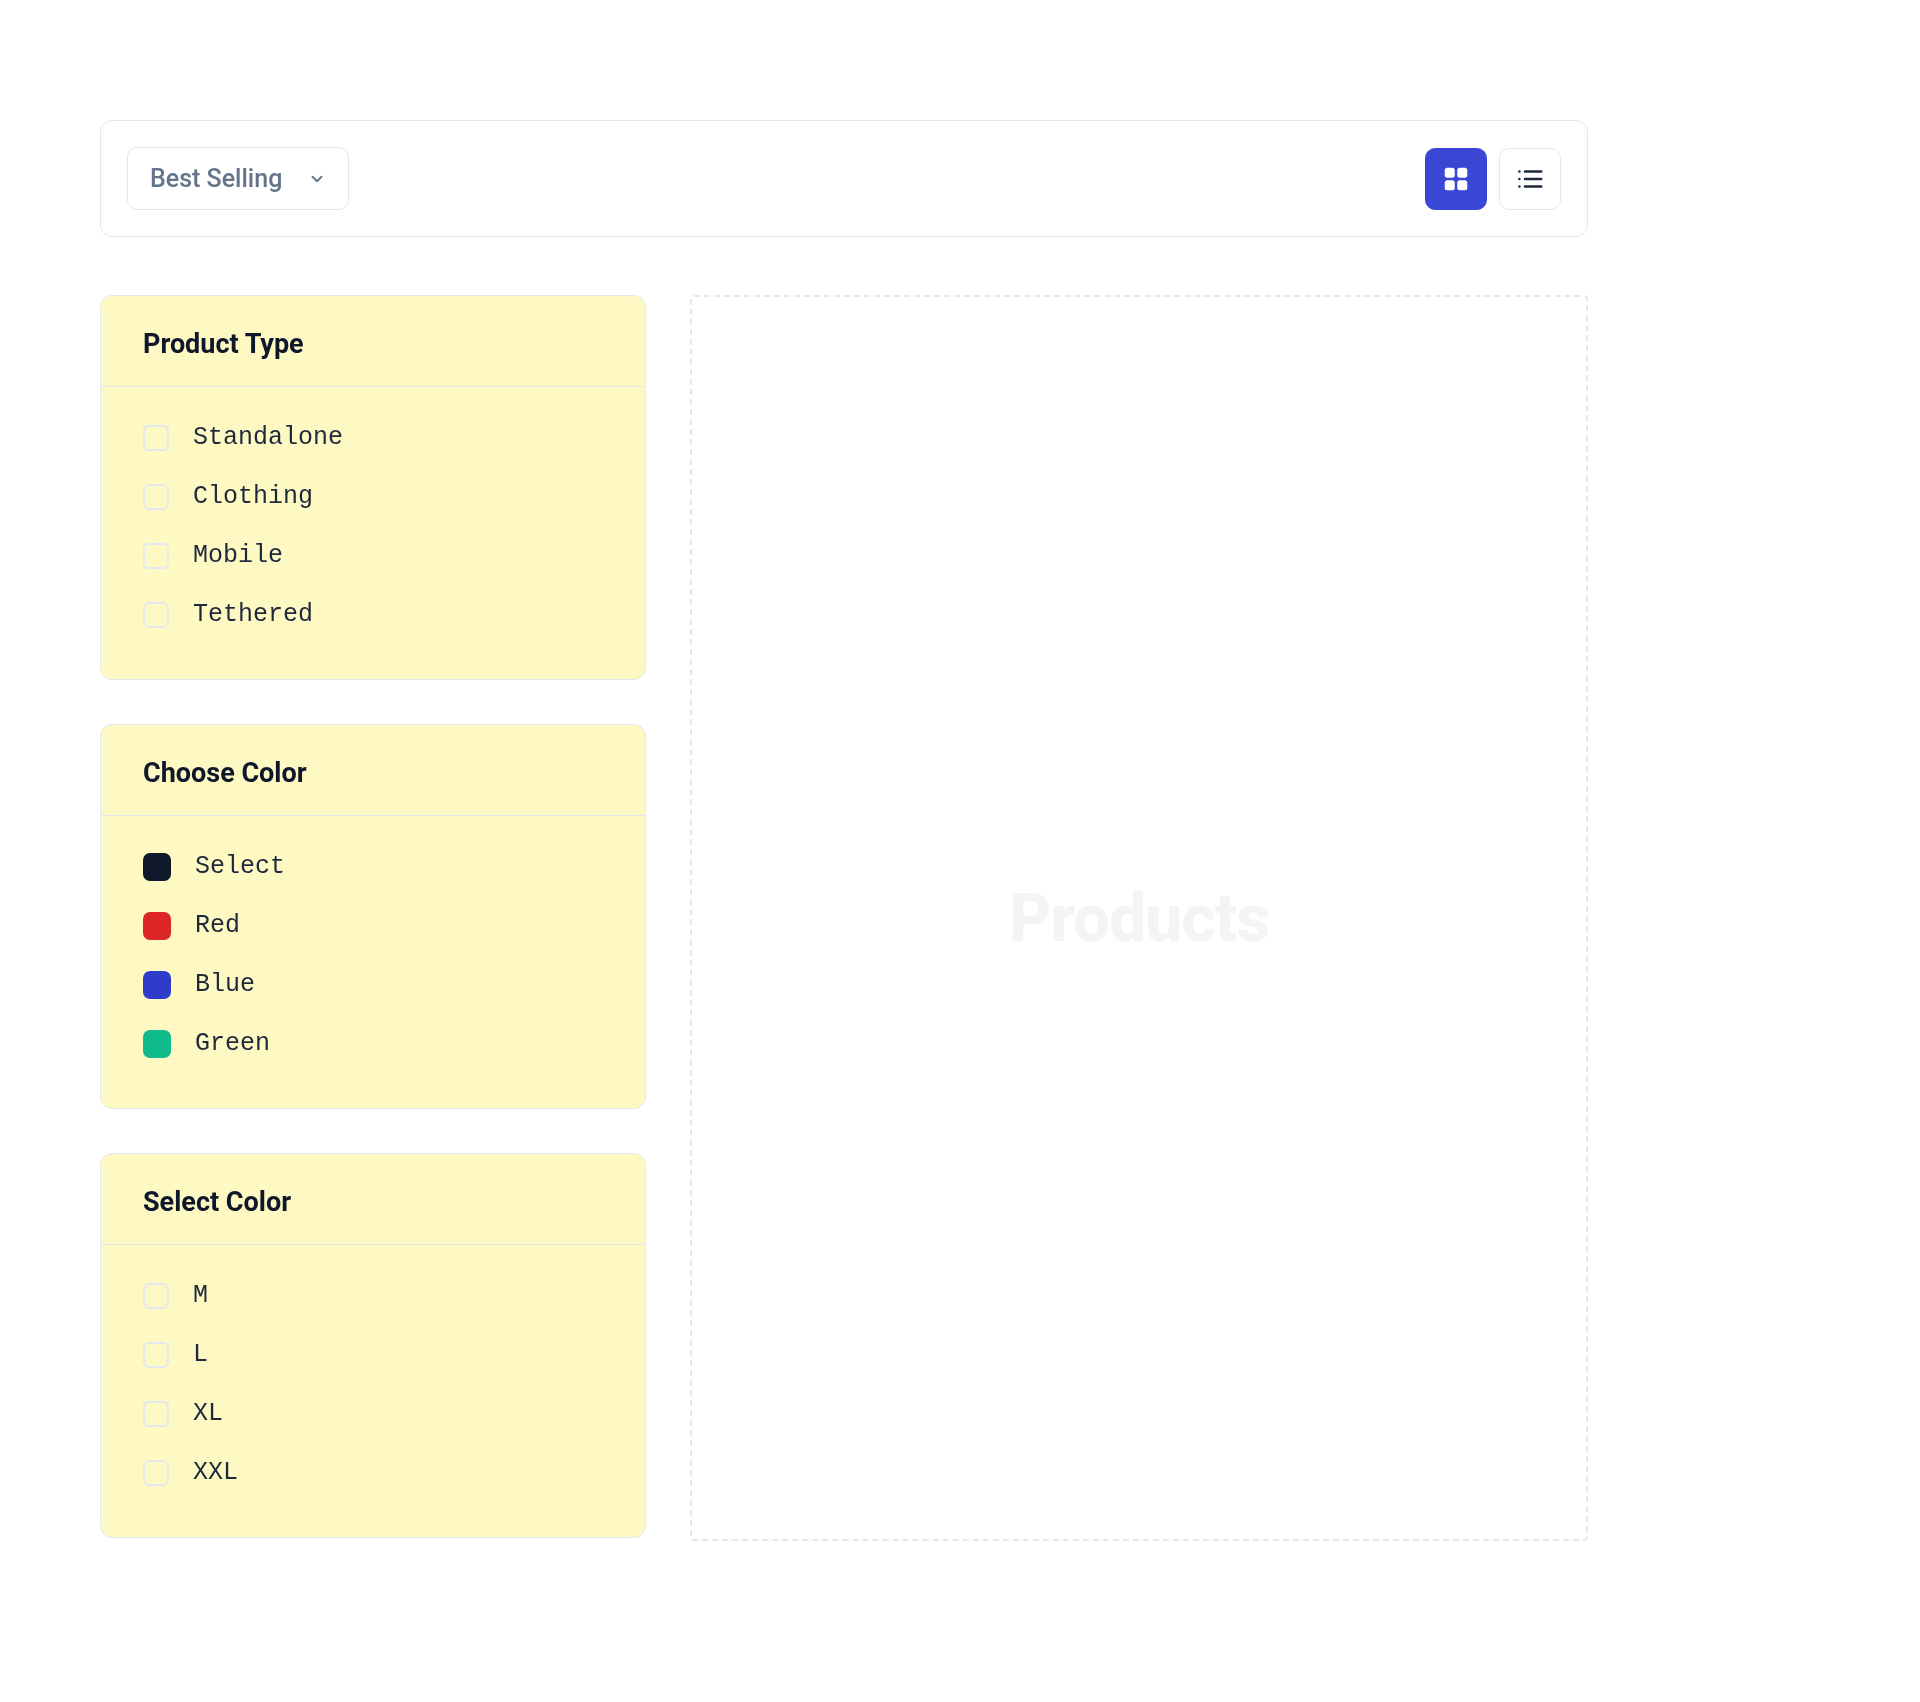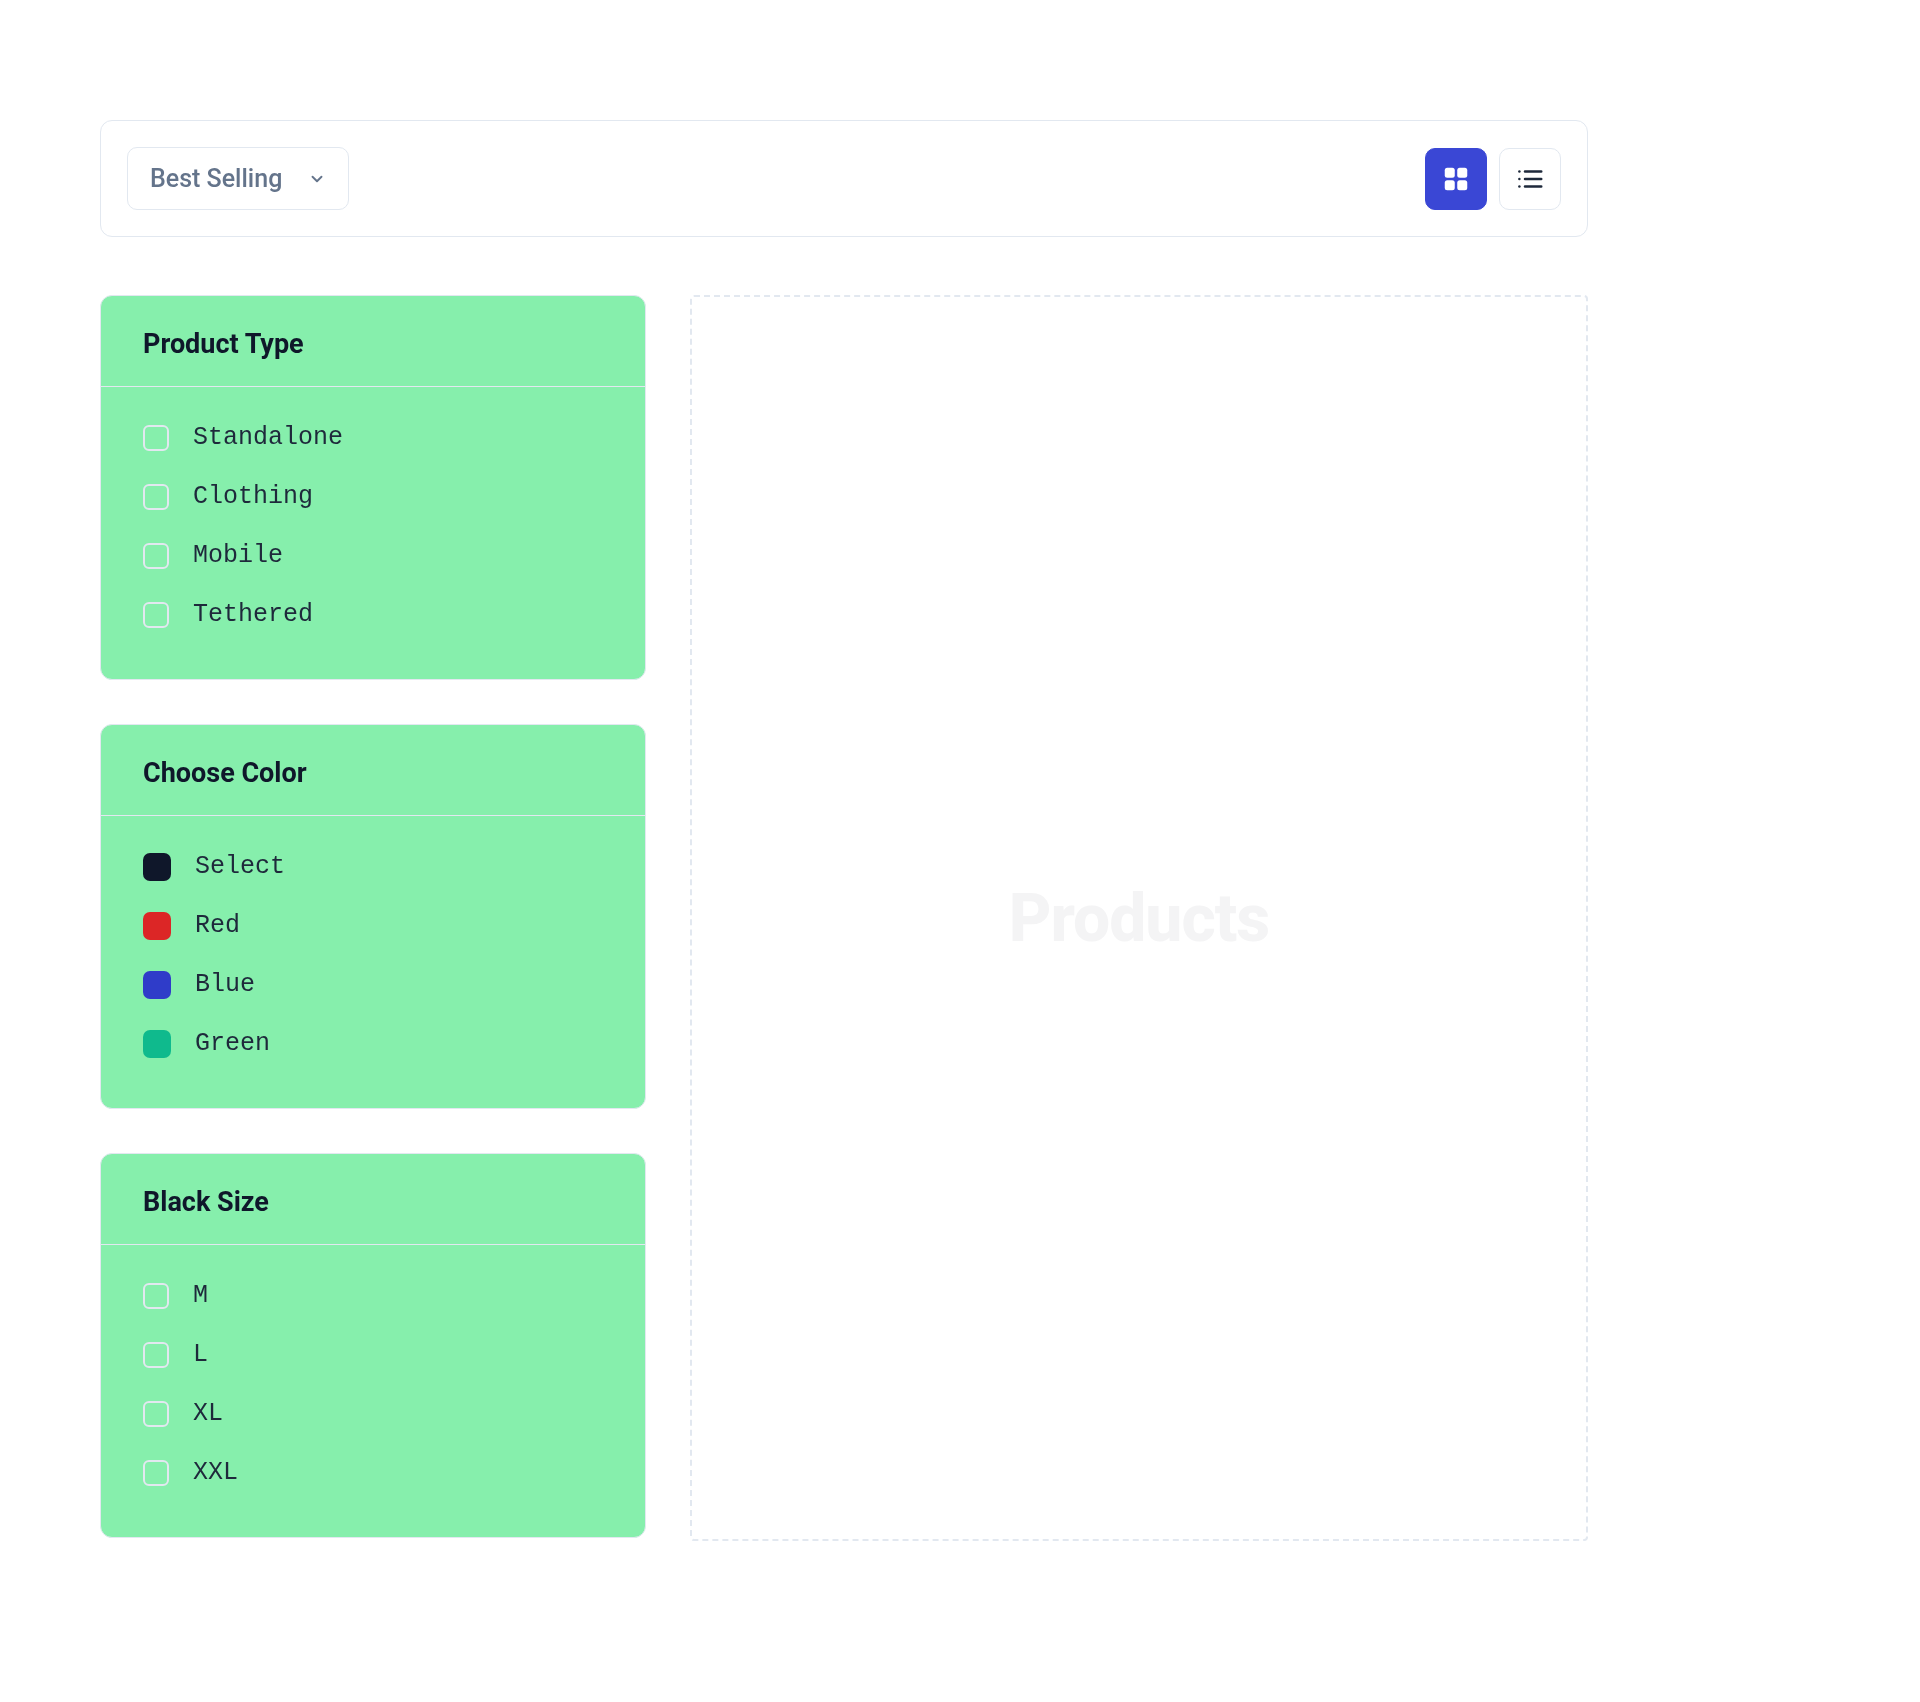--- a/index.html
+++ b/index.html
@@ -77,21 +77,21 @@
     .sidebar {
       width: 546px;
       flex-shrink: 0;
       display: flex;
       flex-direction: column;
       gap: 44px;
     }
     .filter-card {
       border: 1px solid #e2e8f0;
       border-radius: 12px;
-      background: #86efac;
+      background: #fef9c3;
     }
     .filter-header {
       padding: 32px 42px 26px 42px;
       border-bottom: 1px solid #e2e8f0;
     }
     .filter-title {
       font-size: 27px;
       font-weight: 700;
       color: #0f172a;
     }
@@ -221,21 +221,21 @@
           </div>
           <div class="filter-item">
             <div class="color-swatch" style="background:#0fba8d"></div>
             <span class="filter-label">Green</span>
           </div>
         </div>
       </div>
 
       <div class="filter-card">
         <div class="filter-header">
-          <div class="filter-title">Black Size</div>
+          <div class="filter-title">Select Color</div>
         </div>
         <div class="filter-body">
           <div class="filter-item">
             <div class="checkbox"></div>
             <span class="filter-label">M</span>
           </div>
           <div class="filter-item">
             <div class="checkbox"></div>
             <span class="filter-label">L</span>
           </div>

